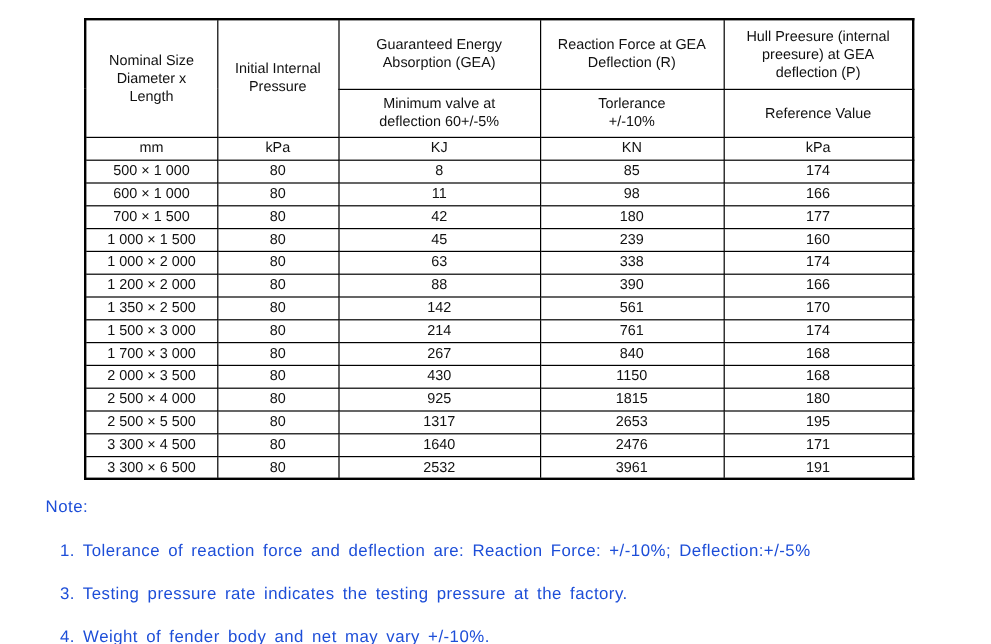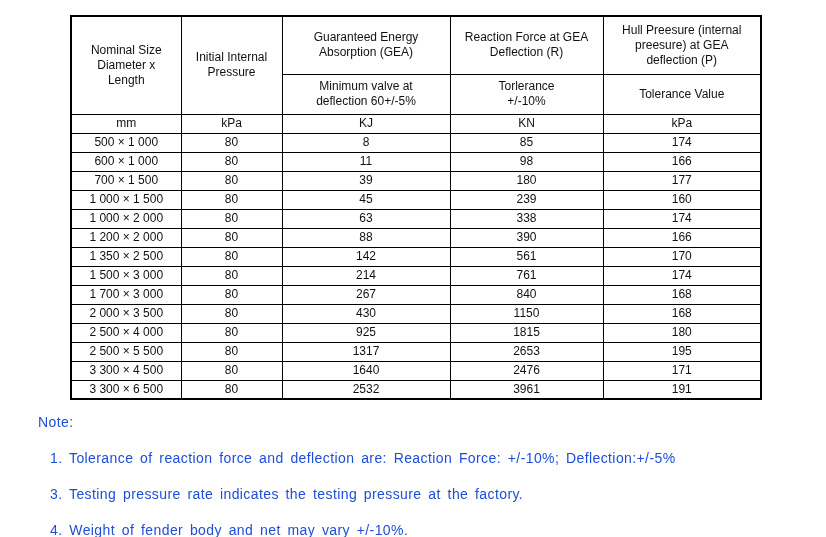--- a/index.html
+++ b/index.html
@@ -101,21 +101,21 @@
 Deflection (R)</th>
           <th>Hull Preesure (internal
 preesure)  at GEA
 deflection  (P)</th>
         </tr>
         <tr class="header-sub">
           <th>Minimum valve at
 deflection 60+/-5%</th>
           <th>Torlerance
 +/-10%</th>
-          <th>Tolerance Value</th>
+          <th>Reference Value</th>
         </tr>
         <tr class="units-row" id="units-row">
             <th>mm</th>
             <th>kPa</th>
             <th>KJ</th>
             <th>KN</th>
             <th>kPa</th>
           </tr>
       </thead>
       <tbody class="spec-body" id="table-body">
@@ -129,21 +129,21 @@
           <tr>
             <td>600 × 1 000</td>
             <td>80</td>
             <td>11</td>
             <td>98</td>
             <td>166</td>
           </tr>
           <tr>
             <td>700 × 1 500</td>
             <td>80</td>
-            <td>39</td>
+            <td>42</td>
             <td>180</td>
             <td>177</td>
           </tr>
           <tr>
             <td>1 000 × 1 500</td>
             <td>80</td>
             <td>45</td>
             <td>239</td>
             <td>160</td>
           </tr>

